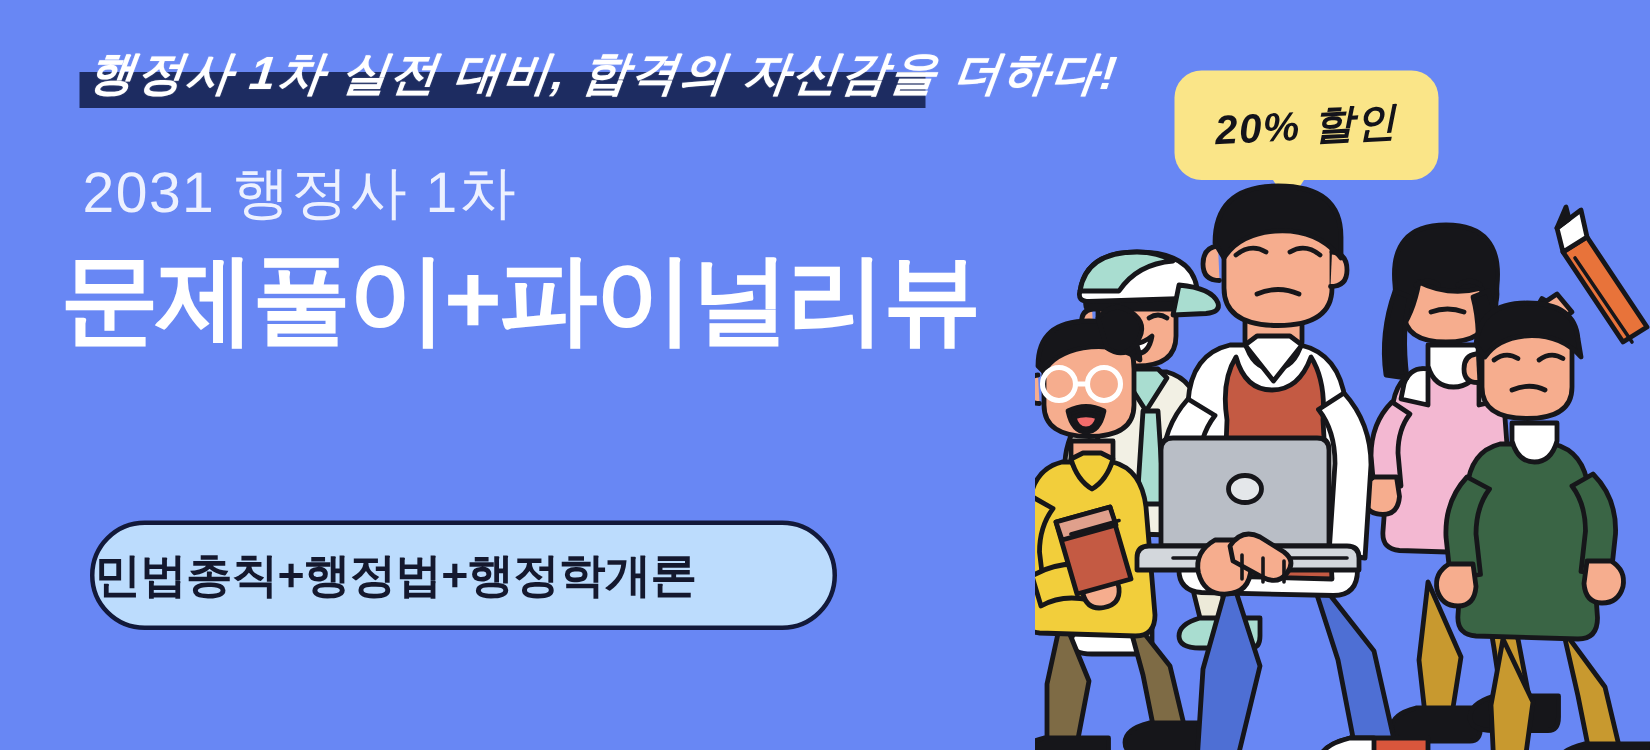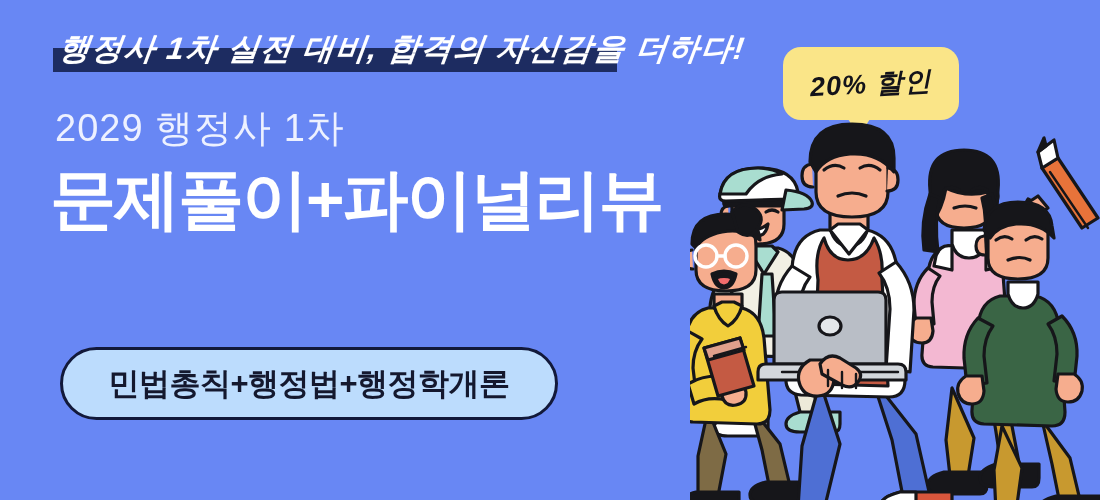--- a/index.html
+++ b/index.html
@@ -40,40 +40,40 @@
     position:absolute; left:55px; top:103px;
     font-size:38px;
     font-weight:300;
     color:#EDF1FF;
     letter-spacing:1px;
     white-space:nowrap;
   }
 
   
   .headline{
-    position:absolute; left:50px; top:160px;
+    position:absolute; left:40px; top:160px;
     width:760px;
   }
   .headline-line{
     font-size:66px;
     font-weight:900;
     color:#FFFFFF;
     letter-spacing:-2px;
     line-height:78px;
     white-space:nowrap;
   }
 
   
   .pill{
     position:absolute; left:60px; top:347px;
     width:498px; height:73px;
     background:#BCDCFD;
     border:3px solid #12193A;
     border-radius:37px;
-    display:flex; align-items:center; justify-content:center;
+    display:flex; align-items:center; justify-content:flex-start;
   }
   .pill-text{
     font-size:31px;
     font-weight:700;
     color:#14182E;
     letter-spacing:-0.5px;
     white-space:nowrap;
   }
 
   
@@ -111,21 +111,21 @@
 </head>
 <body>
 
 <div class="banner">
 
   <div class="tagline-wrap">
     <div class="tagline-bar"></div>
     <div class="tagline-text">행정사 1차 실전 대비, 합격의 자신감을 더하다!</div>
   </div>
 
-  <div class="subtitle">2029 행정사 1차</div>
+  <div class="subtitle">2031 행정사 1차</div>
 
   <div class="headline">
     <div class="headline-line">문제풀이+파이널리뷰</div>
   </div>
 
   <div class="pill">
     <span class="pill-text">민법총칙+행정법+행정학개론</span>
   </div>
 
   <div class="bubble">

